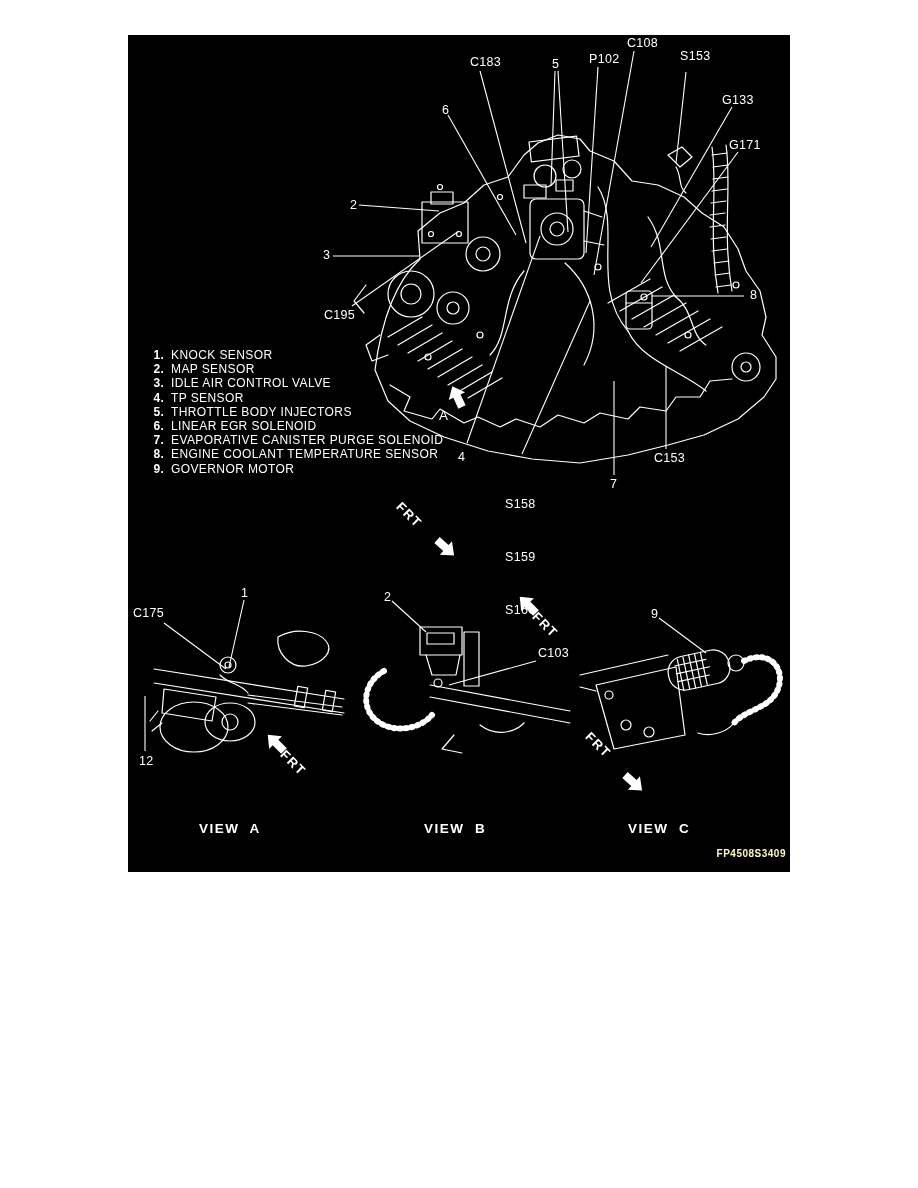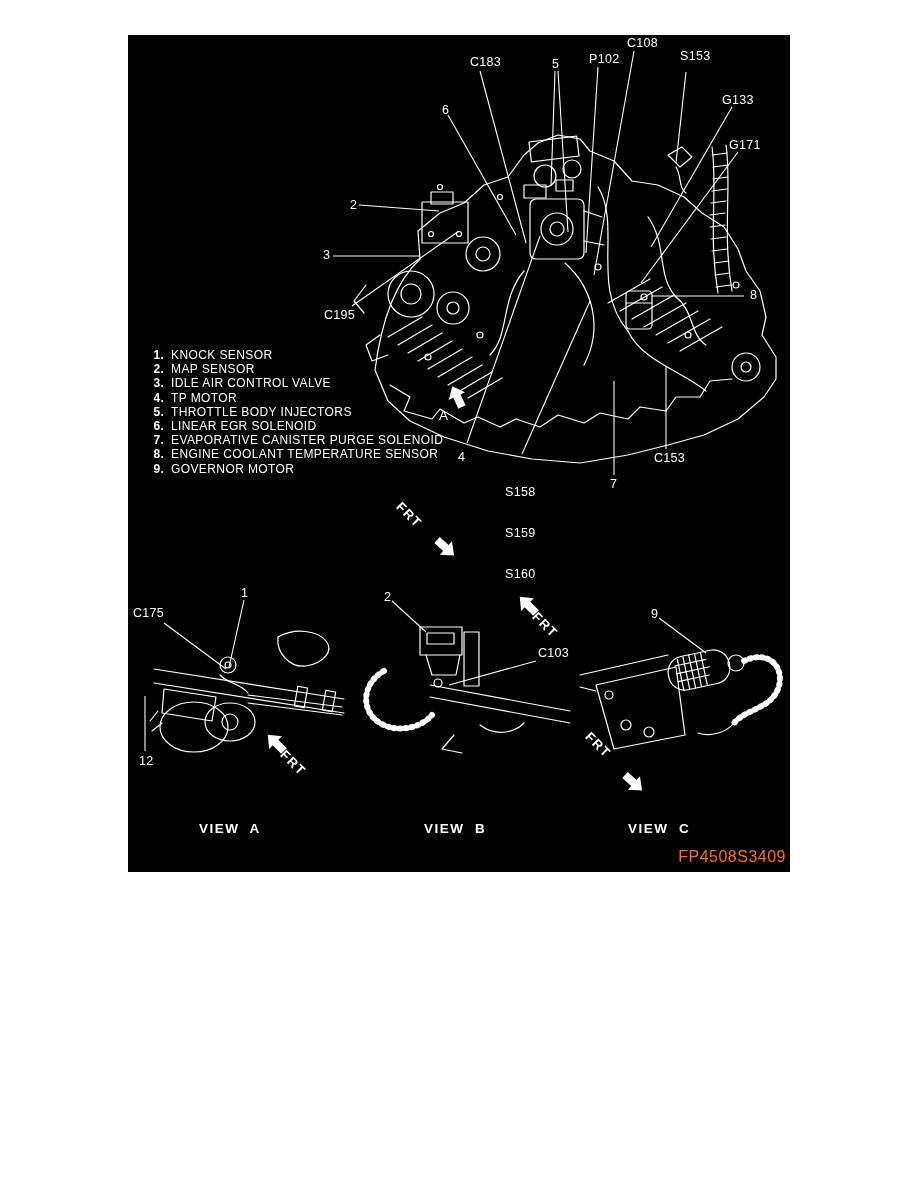--- a/index.html
+++ b/index.html
@@ -9,36 +9,36 @@
   }
   .figure-panel{
     position:absolute;left:128px;top:35px;width:662px;height:837px;
     background:#000;overflow:hidden;
   }
   .art{position:absolute;left:0;top:0;width:662px;height:837px;}
   .lbl{
     position:absolute;color:#fff;font-weight:400;font-size:12.5px;
     letter-spacing:.3px;white-space:pre;line-height:13px;
   }
-  .stack span{display:block;line-height:15px;}
+  .stack span{display:block;line-height:15px;margin-top:12px;}
   .legend{position:absolute;left:10px;top:313px;color:#fff;}
   .lrow{display:flex;height:14.2px;align-items:center;}
   .lnum{width:26px;text-align:right;margin-right:7px;font-weight:700;font-size:12px;letter-spacing:.2px;}
   .llabel{font-weight:400;font-size:12px;letter-spacing:.4px;white-space:pre;}
   .view-title{
     position:absolute;color:#fff;font-weight:700;font-size:13.5px;
     letter-spacing:1.5px;white-space:pre;margin-top:30px;
   }
   .frt{
     position:absolute;color:#fff;font-weight:800;font-size:13px;
     letter-spacing:1.5px;transform:rotate(45deg);transform-origin:left top;white-space:pre;
   }
   .fig-code{
-    position:absolute;right:4px;top:813px;color:#f97316;font-weight:400;
-    font-size:16px;letter-spacing:.5px;white-space:pre;
+    position:absolute;right:4px;top:813px;color:#fef9c3;font-weight:700;
+    font-size:10px;letter-spacing:.5px;white-space:pre;
   }
   .dir-letter{font-size:13.5px;}
 </style>
 </head>
 <body>
 
 <div class="figure-panel">
 
   <svg class="art" viewBox="0 0 662 837">
 
@@ -206,21 +206,21 @@
     <div class="lrow">
         <span class="lnum">2.</span>
         <span class="llabel">MAP SENSOR</span>
       </div>
     <div class="lrow">
         <span class="lnum">3.</span>
         <span class="llabel">IDLE AIR CONTROL VALVE</span>
       </div>
     <div class="lrow">
         <span class="lnum">4.</span>
-        <span class="llabel">TP MOTOR</span>
+        <span class="llabel">TP SENSOR</span>
       </div>
     <div class="lrow">
         <span class="lnum">5.</span>
         <span class="llabel">THROTTLE BODY INJECTORS</span>
       </div>
     <div class="lrow">
         <span class="lnum">6.</span>
         <span class="llabel">LINEAR EGR SOLENOID</span>
       </div>
     <div class="lrow">

